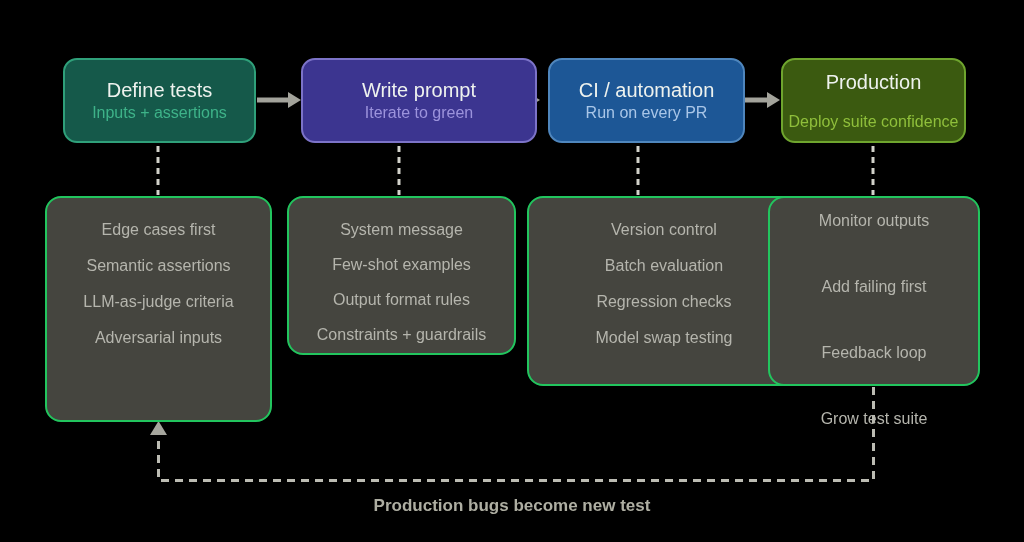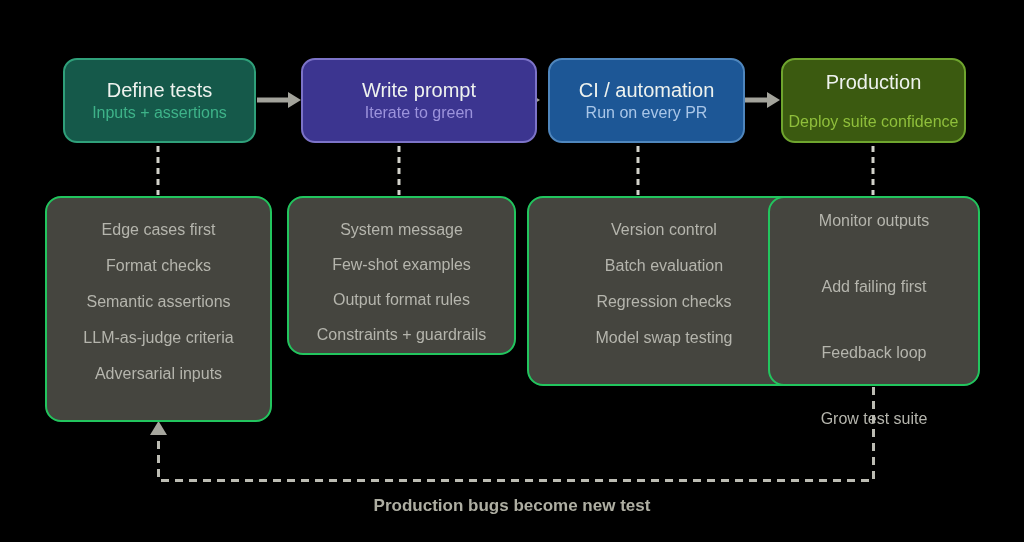--- a/index.html
+++ b/index.html
@@ -141,21 +141,20 @@
     <div class="stage-title">CI / automation</div>
     <div class="stage-subtitle">Run on every PR</div>
   </div>
   <div class="stage-box stage-4">
     <div class="stage-title">Production</div>
     <div class="stage-subtitle">Deploy suite confidence</div>
   </div>
 
   <div class="panel panel-1">
     <div class="panel-item">Edge cases first</div>
-    <div class="panel-item">Format checks</div>
     <div class="panel-item">Semantic assertions</div>
     <div class="panel-item">LLM-as-judge criteria</div>
     <div class="panel-item">Adversarial inputs</div>
   </div>
   <div class="panel panel-2">
     <div class="panel-item">System message</div>
     <div class="panel-item">Few-shot examples</div>
     <div class="panel-item">Output format rules</div>
     <div class="panel-item">Constraints + guardrails</div>
   </div>

